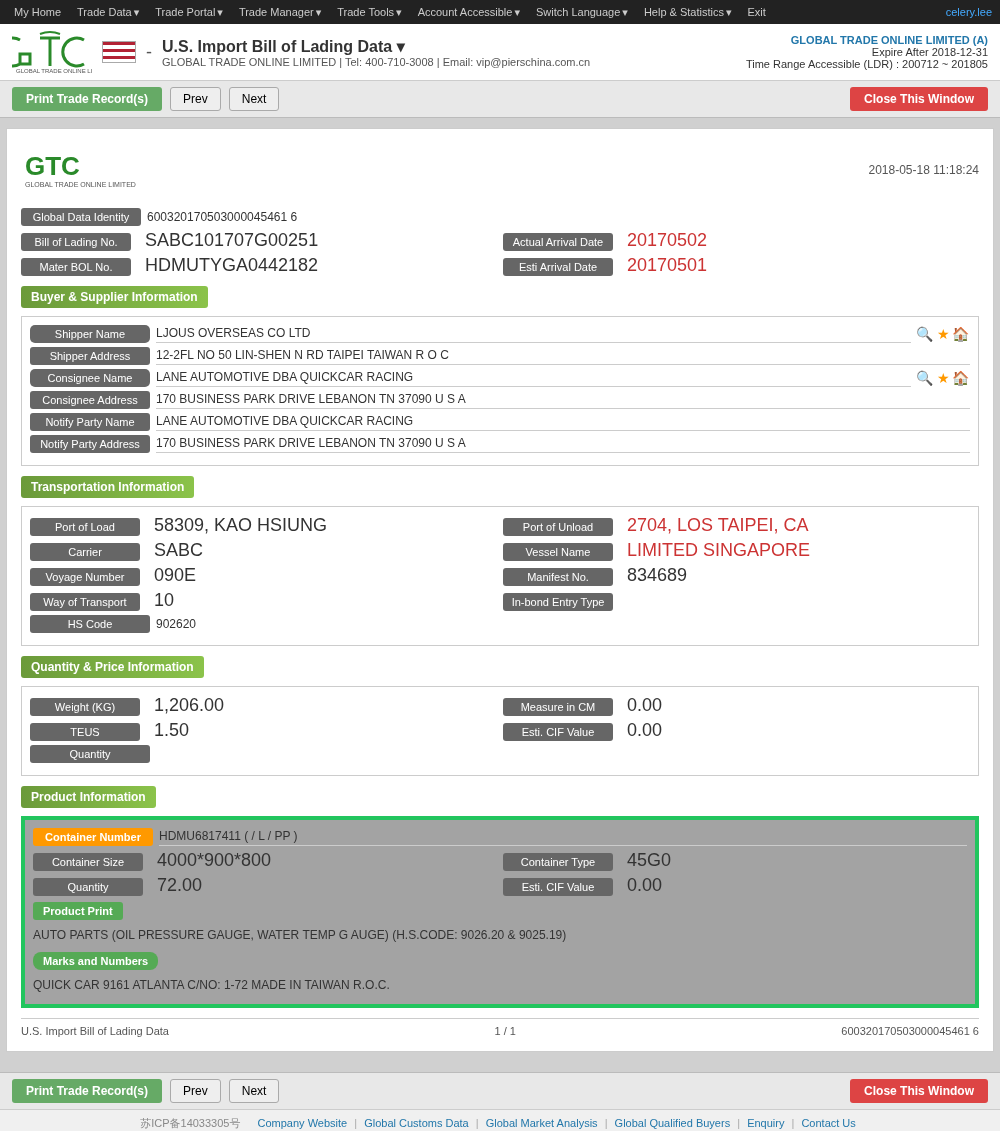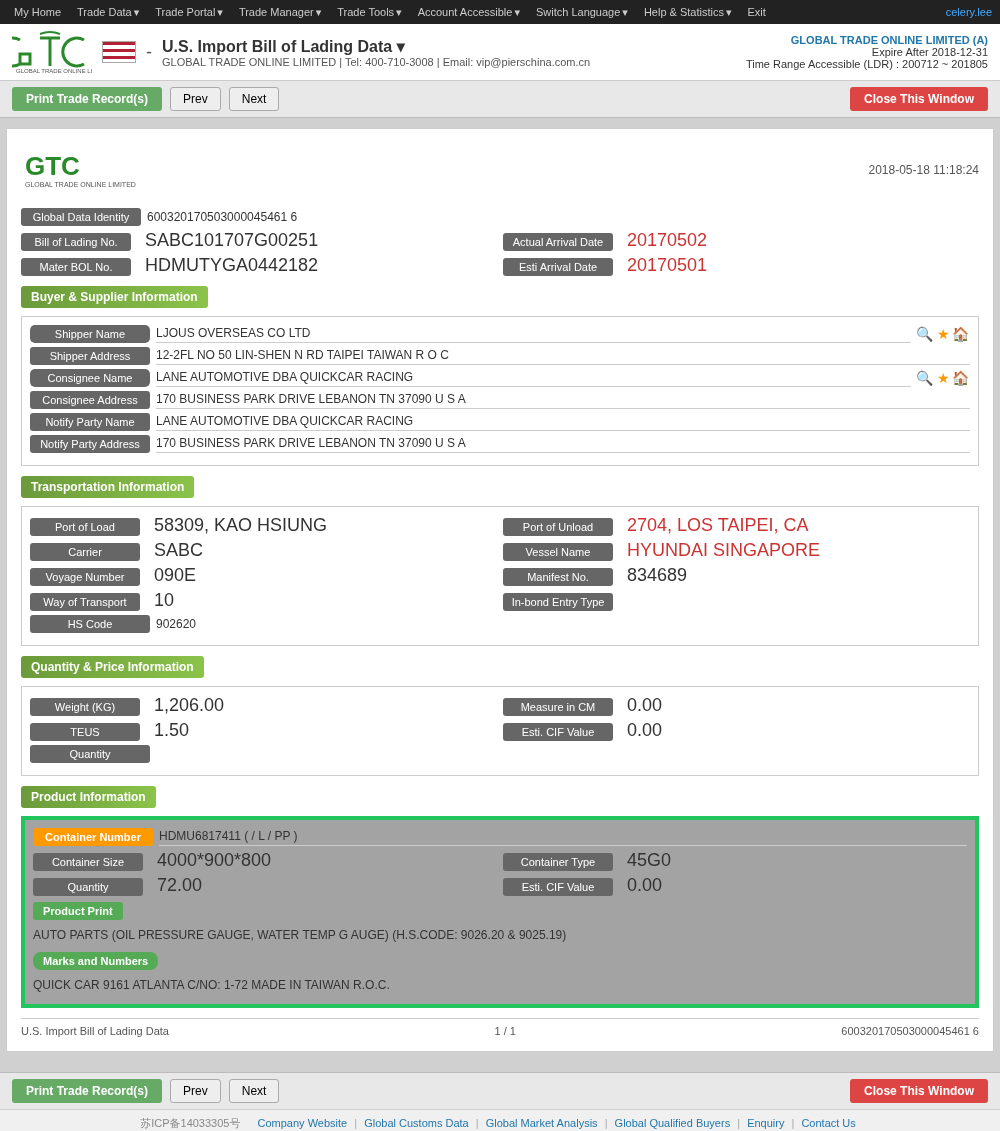--- a/index.html
+++ b/index.html
@@ -459,21 +459,21 @@
         </div>
 
 
         <div class="two-col-row">
           <div class="half">
             <span class="lbl">Carrier</span>
             <span class="val normal">SABC</span>
           </div>
           <div class="half">
             <span class="lbl">Vessel Name</span>
-            <span class="val" style="color:#c33;">HYUNDAI SINGAPORE</span>
+            <span class="val" style="color:#c33;">LIMITED SINGAPORE</span>
           </div>
         </div>
 
         <div class="two-col-row">
           <div class="half">
             <span class="lbl">Voyage Number</span>
             <span class="val normal">090E</span>
           </div>
           <div class="half">
             <span class="lbl">Manifest No.</span>

